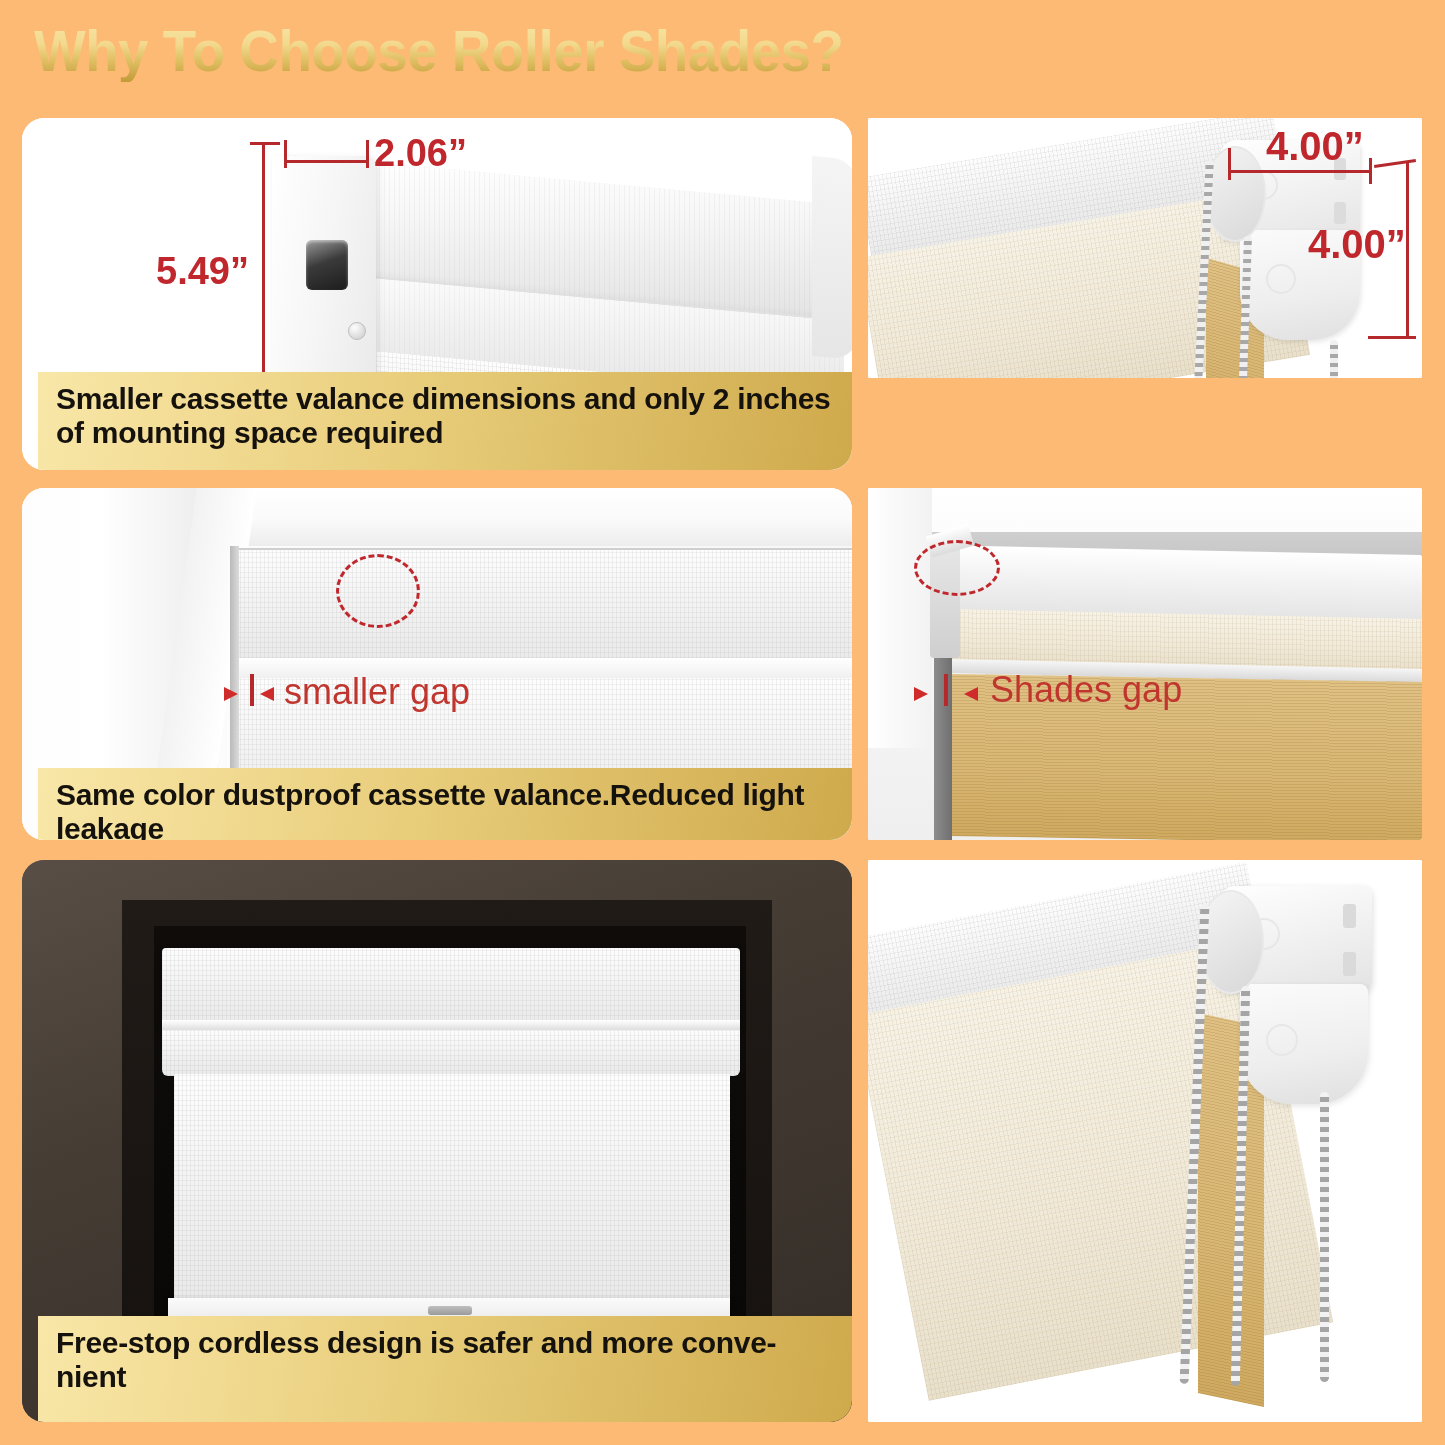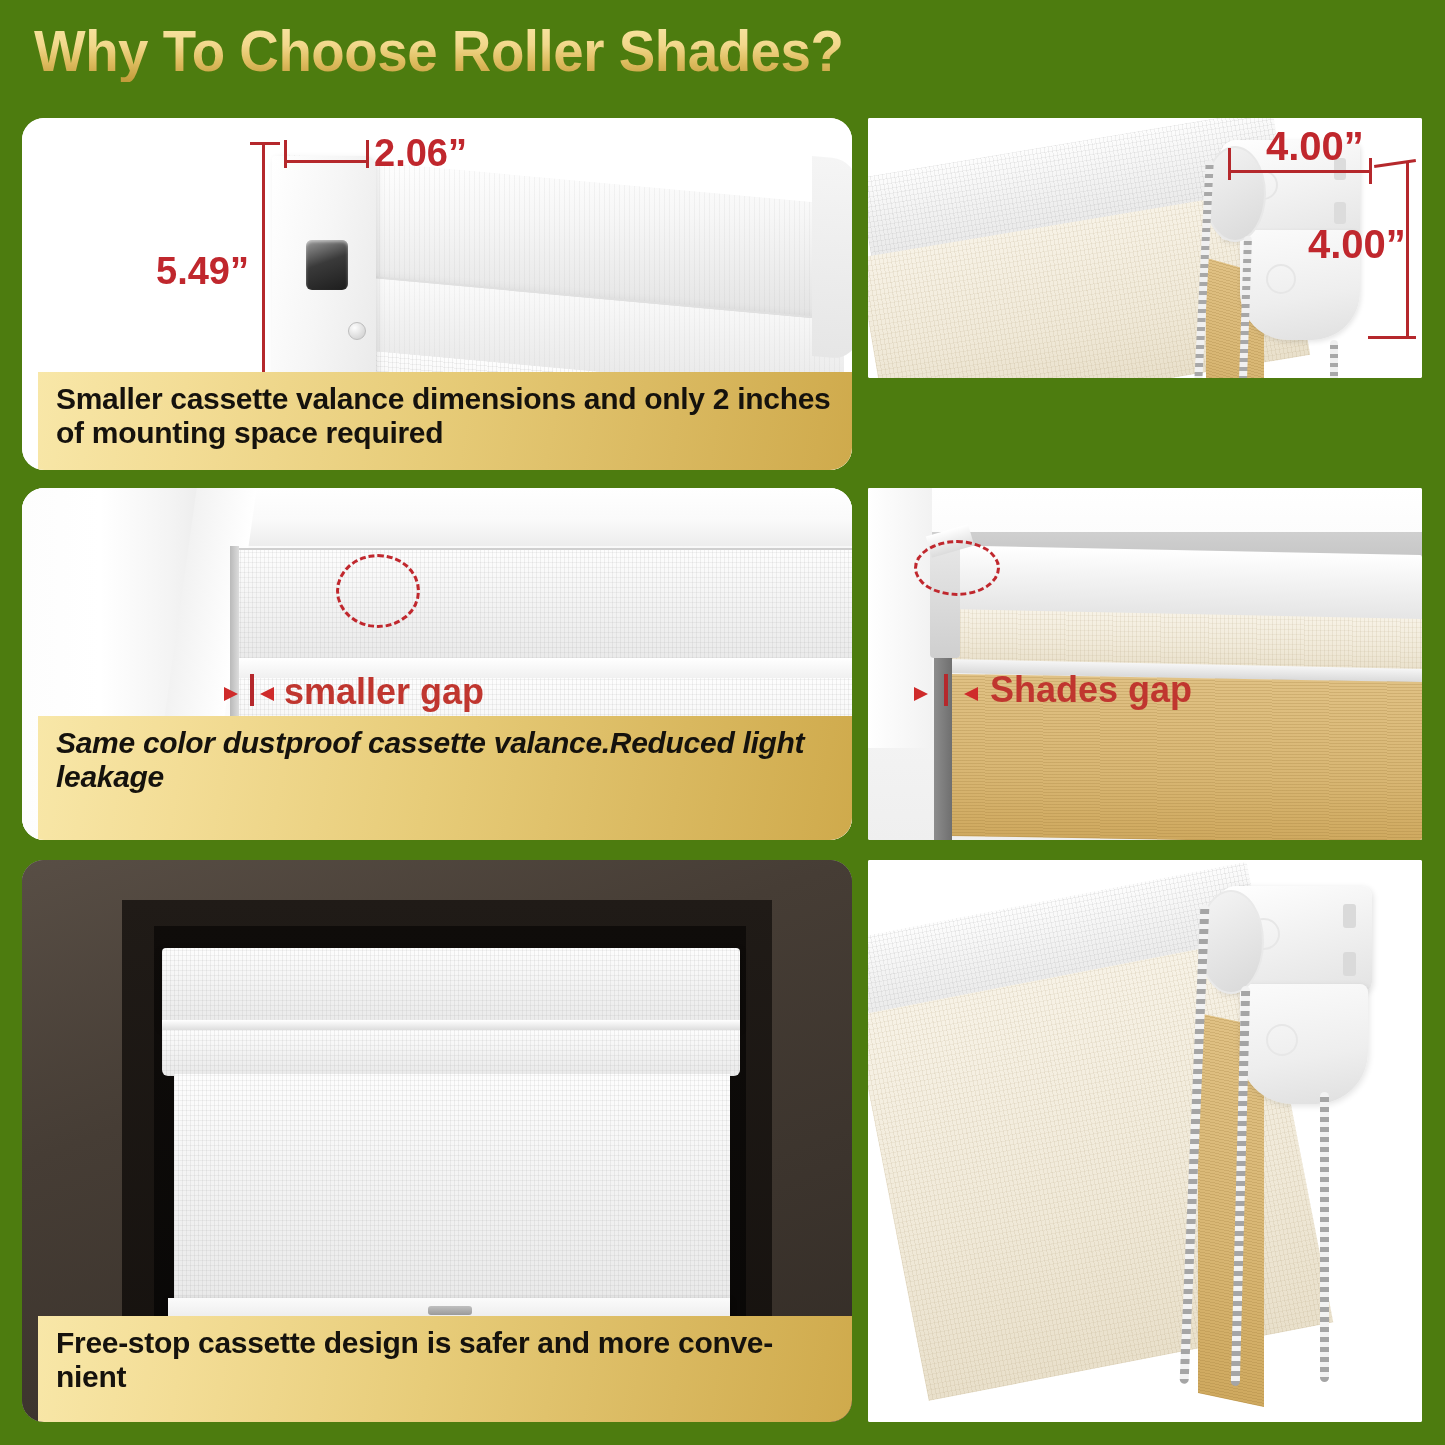--- a/index.html
+++ b/index.html
@@ -2,21 +2,21 @@
 <html><head>
 <meta charset="utf-8">
 <style>
   html,body{margin:0;padding:0;}
   body{
     width:1445px;height:1445px;
     background:#2b2a28;
     font-family:"Liberation Sans", sans-serif;
     overflow:hidden;
   }
-  .page{position:relative;width:1445px;height:1445px;background:#4d7c0f;}
+  .page{position:relative;width:1445px;height:1445px;background:#fdba74;}
 
   
   .title{
     position:absolute;left:34px;top:22px;
     font-size:57px;font-weight:bold;
     letter-spacing:-0.5px;
     line-height:1.05;
     background:linear-gradient(180deg,#f8e6a4 0%,#f2d88c 38%,#e0bf63 64%,#c29a38 100%);
     -webkit-background-clip:text;background-clip:text;
     -webkit-text-fill-color:transparent;color:#e3c濃;
@@ -47,21 +47,21 @@
     letter-spacing:-0.3px;
   }
   .cap.grey{
     background:#a3a3a3;
     color:#ffffff;
     font-size:30px;
     letter-spacing:-0.2px;
     text-shadow:0 1px 1px rgba(60,60,60,.35);
   }
   .cap.gold.r1{height:98px;}
-  .cap.gold.r2{height:124px;font-style:italic;}
+  .cap.gold.r2{height:72px;}
   .cap.gold.r3{height:106px;}
   .cap.grey.r1{height:104px;padding-top:6px;}
   .cap.grey.r2{height:96px;padding-top:10px;}
   .cap.grey.r3{height:94px;padding-top:12px;}
 
   
   .wht{background:#ffffff;}
   .shadefabric{
     background:
       repeating-linear-gradient(90deg, rgba(150,150,150,.13) 0 1px, rgba(255,255,255,0) 1px 4px),
@@ -78,21 +78,21 @@
     background:
       repeating-linear-gradient(0deg, rgba(150,115,50,.22) 0 1px, rgba(255,255,255,0) 1px 3px),
       linear-gradient(180deg,#e0c184 0%,#d8b673 60%,#cfa95f 100%);
   }
   .dimline{position:absolute;background:#b5282c;}
   .dimtxt{position:absolute;color:#c0272d;font-weight:bold;white-space:nowrap;}
 
   .arrowL,.arrowR{position:absolute;width:0;height:0;}
   .arrowR{border-top:7px solid transparent;border-bottom:7px solid transparent;border-left:14px solid #cf2b2b;}
   .arrowL{border-top:7px solid transparent;border-bottom:7px solid transparent;border-right:14px solid #cf2b2b;}
-  .gaptxt{position:absolute;color:#c0362f;white-space:nowrap;font-weight:bold;}
+  .gaptxt{position:absolute;color:#c0362f;white-space:nowrap;font-weight:normal;}
   .dashcircle{position:absolute;border:3px dashed #c0272d;border-radius:50%;}
 </style>
 </head>
 <body>
 
 <div class="page">
 
   <div class="title">Why To Choose Roller Shades?</div>
 
   <div class="panel rounded" style="left:22px;top:118px;width:830px;height:352px;">
@@ -306,21 +306,21 @@
                   border-radius:0 0 6px 6px;"></div>
 
       <div class="shadefabric" style="position:absolute;left:152px;top:214px;width:556px;height:232px;"></div>
 
       <div style="position:absolute;left:146px;top:438px;width:562px;height:36px;
                   background:linear-gradient(180deg,#fbfbfb,#ececec 60%,#dcdcdc 100%);
                   box-shadow:0 3px 6px rgba(0,0,0,.4);"></div>
       <div style="position:absolute;left:406px;top:446px;width:44px;height:9px;border-radius:3px;
                   background:linear-gradient(180deg,#bfbfbf,#9a9a9a);"></div>
     </div>
-    <div class="cap gold r3">Free-stop cassette design is safer and more conve-nient</div>
+    <div class="cap gold r3">Free-stop cordless design is safer and more conve-nient</div>
   </div>
 
   <div class="panel square" style="left:868px;top:860px;width:554px;height:562px;">
     <div class="photo wht">
 
       <div class="shadefabric" style="position:absolute;left:-14px;top:78px;width:400px;height:88px;
                   transform:rotate(-11deg);transform-origin:left top;border-radius:4px;"></div>
 
       <div class="beigefabric" style="position:absolute;left:-14px;top:156px;width:412px;height:392px;
                   transform:rotate(-11deg);transform-origin:left top;"></div>

